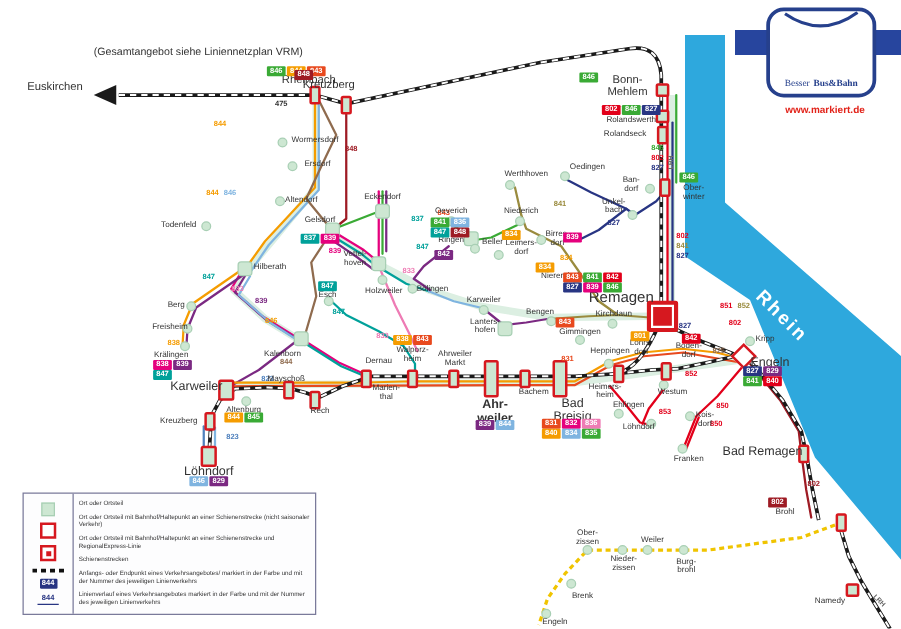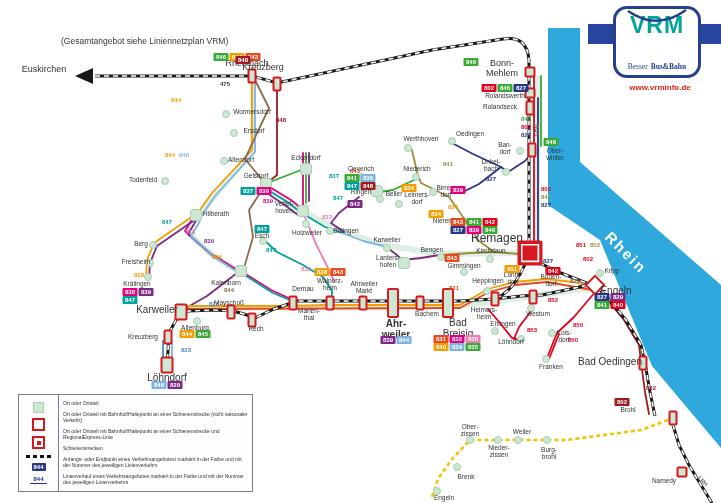--- a/index.html
+++ b/index.html
@@ -4,21 +4,21 @@
 <style>
   html,body{margin:0;padding:0;background:#fff;}
   .stage{position:relative;width:721px;height:503px;background:#fff;overflow:hidden;
          font-family:"Liberation Sans",sans-serif;}
   svg{position:absolute;left:0;top:0;}
 
   
   .banner{position:absolute;left:64px;top:9px;width:523px;height:23px;background:#27459e;
           border-radius:8px;display:flex;align-items:center;justify-content:center;padding-left:150px;box-sizing:border-box;}
   .banner span{color:#fff;font-weight:bold;font-size:15px;letter-spacing:.2px;}
-  .subtitle{position:absolute;left:61px;top:36px;font-size:8.5px;color:#333;}
+  .subtitle{position:absolute;left:75px;top:36px;font-size:8.5px;color:#333;}
   .logo-band{position:absolute;left:588px;top:24px;width:133px;height:20px;background:#27459e;}
   .logo{position:absolute;left:613px;top:6px;width:88px;height:72px;background:#fff;border:3px solid #26408c;
         border-radius:14px;box-sizing:border-box;text-align:center;z-index:30;}
   .vrm{font-weight:bold;font-size:23px;color:#00a49a;letter-spacing:1px;margin-top:3px;}
   .tagline{position:absolute;left:0;right:0;bottom:4px;font-size:7.5px;color:#26408c;font-family:Liberation Serif, serif;}
   .tagline .b{font-weight:bold;}
   .web{position:absolute;left:615px;top:82px;width:90px;height:12px;background:#fff;border-radius:6px;
        text-align:center;font-size:8px;font-weight:bold;color:#e2231a;z-index:30;line-height:12px;}
 
   
@@ -163,21 +163,21 @@
       <div class="mk box-m" style="left: 277px; top: 84px;"></div>
       <div class="tl" style="left: 263px; top: 68px; font-size: 9px; font-weight: normal;">Kreuzberg</div>
       <div class="mk box-s" style="left: 530px; top: 72px;"></div>
       <div class="tl" style="left: 502px; top: 69px; font-size: 9px; font-weight: normal;">Bonn-
 Mehlem</div>
       <div class="mk box-big" style="left: 530px; top: 253px;"></div>
       <div class="tl" style="left: 497px; top: 238px; font-size: 12px; font-weight: normal;">Remagen</div>
       <div class="mk diamond" style="left: 595px; top: 285px;"></div>
       <div class="tl" style="left: 616px; top: 291px; font-size: 10px; font-weight: normal;">Engeln</div>
       <div class="mk box-m" style="left: 643px; top: 363px;"></div>
-      <div class="tl" style="left: 610px; top: 362px; font-size: 10px; font-weight: normal;">Bad Oedingen</div>
+      <div class="tl" style="left: 610px; top: 362px; font-size: 10px; font-weight: normal;">Bad Remagen</div>
       <div class="mk box-tall" style="left: 448px; top: 303px;"></div>
       <div class="tl" style="left: 458px; top: 329px; font-size: 10px; font-weight: normal;">Bad
 Breisig</div>
       <div class="mk box-tall" style="left: 393px; top: 303px;"></div>
       <div class="tl" style="left: 396px; top: 330px; font-size: 10px; font-weight: bold;">Ahr-
 weiler</div>
       <div class="mk box-tall2" style="left: 181px; top: 312px;"></div>
       <div class="tl" style="left: 157px; top: 310px; font-size: 10px; font-weight: normal;">Karweiler</div>
       <div class="mk box-tall2" style="left: 167px; top: 365px;"></div>
       <div class="tl" style="left: 167px; top: 378px; font-size: 10px; font-weight: normal;">Löhndorf</div>
@@ -411,29 +411,28 @@
       <div class="ll" style="left: 578px; top: 325px; color: rgb(226, 0, 26);">850</div>
       <div class="ll" style="left: 651px; top: 388px; color: rgb(158, 27, 36);">802</div>
       <div class="rl" style="left: 537px; top: 130px; transform: translate(-50%, -50%) rotate(-90deg);">LRH</div>
       <div class="rl" style="left: 703px; top: 481px; transform: translate(-50%, -50%) rotate(45deg);">LRH</div>
     </div>
 
   <div class="subtitle">(Gesamtangebot siehe Liniennetzplan VRM)</div>
 
   <div class="logo-band"></div>
   <div class="logo">
-    <div class="vrm">VRM</div>
     <svg width="82" height="18">
       <path d="M12,2 Q41,22 70,1" fill="none" stroke="#26408c" stroke-width="2.5"></path>
     </svg>
     <div class="tagline">
       <span style="margin-right:3px;">Besser</span><span class="b">Bus&amp;Bahn</span>
     </div>
   </div>
-  <div class="web">www.vrminfo.de</div>
+  <div class="web">www.markiert.de</div>
 
   <div class="legend">
     <div class="leg-sym-col">
       <div class="sym-town"></div>
       <div class="sym-stn"></div>
       <div class="sym-stn-re"></div>
       <div class="sym-rail"></div>
       <div class="sym-badge">844</div>
       <div class="sym-line">844</div>
     </div>

